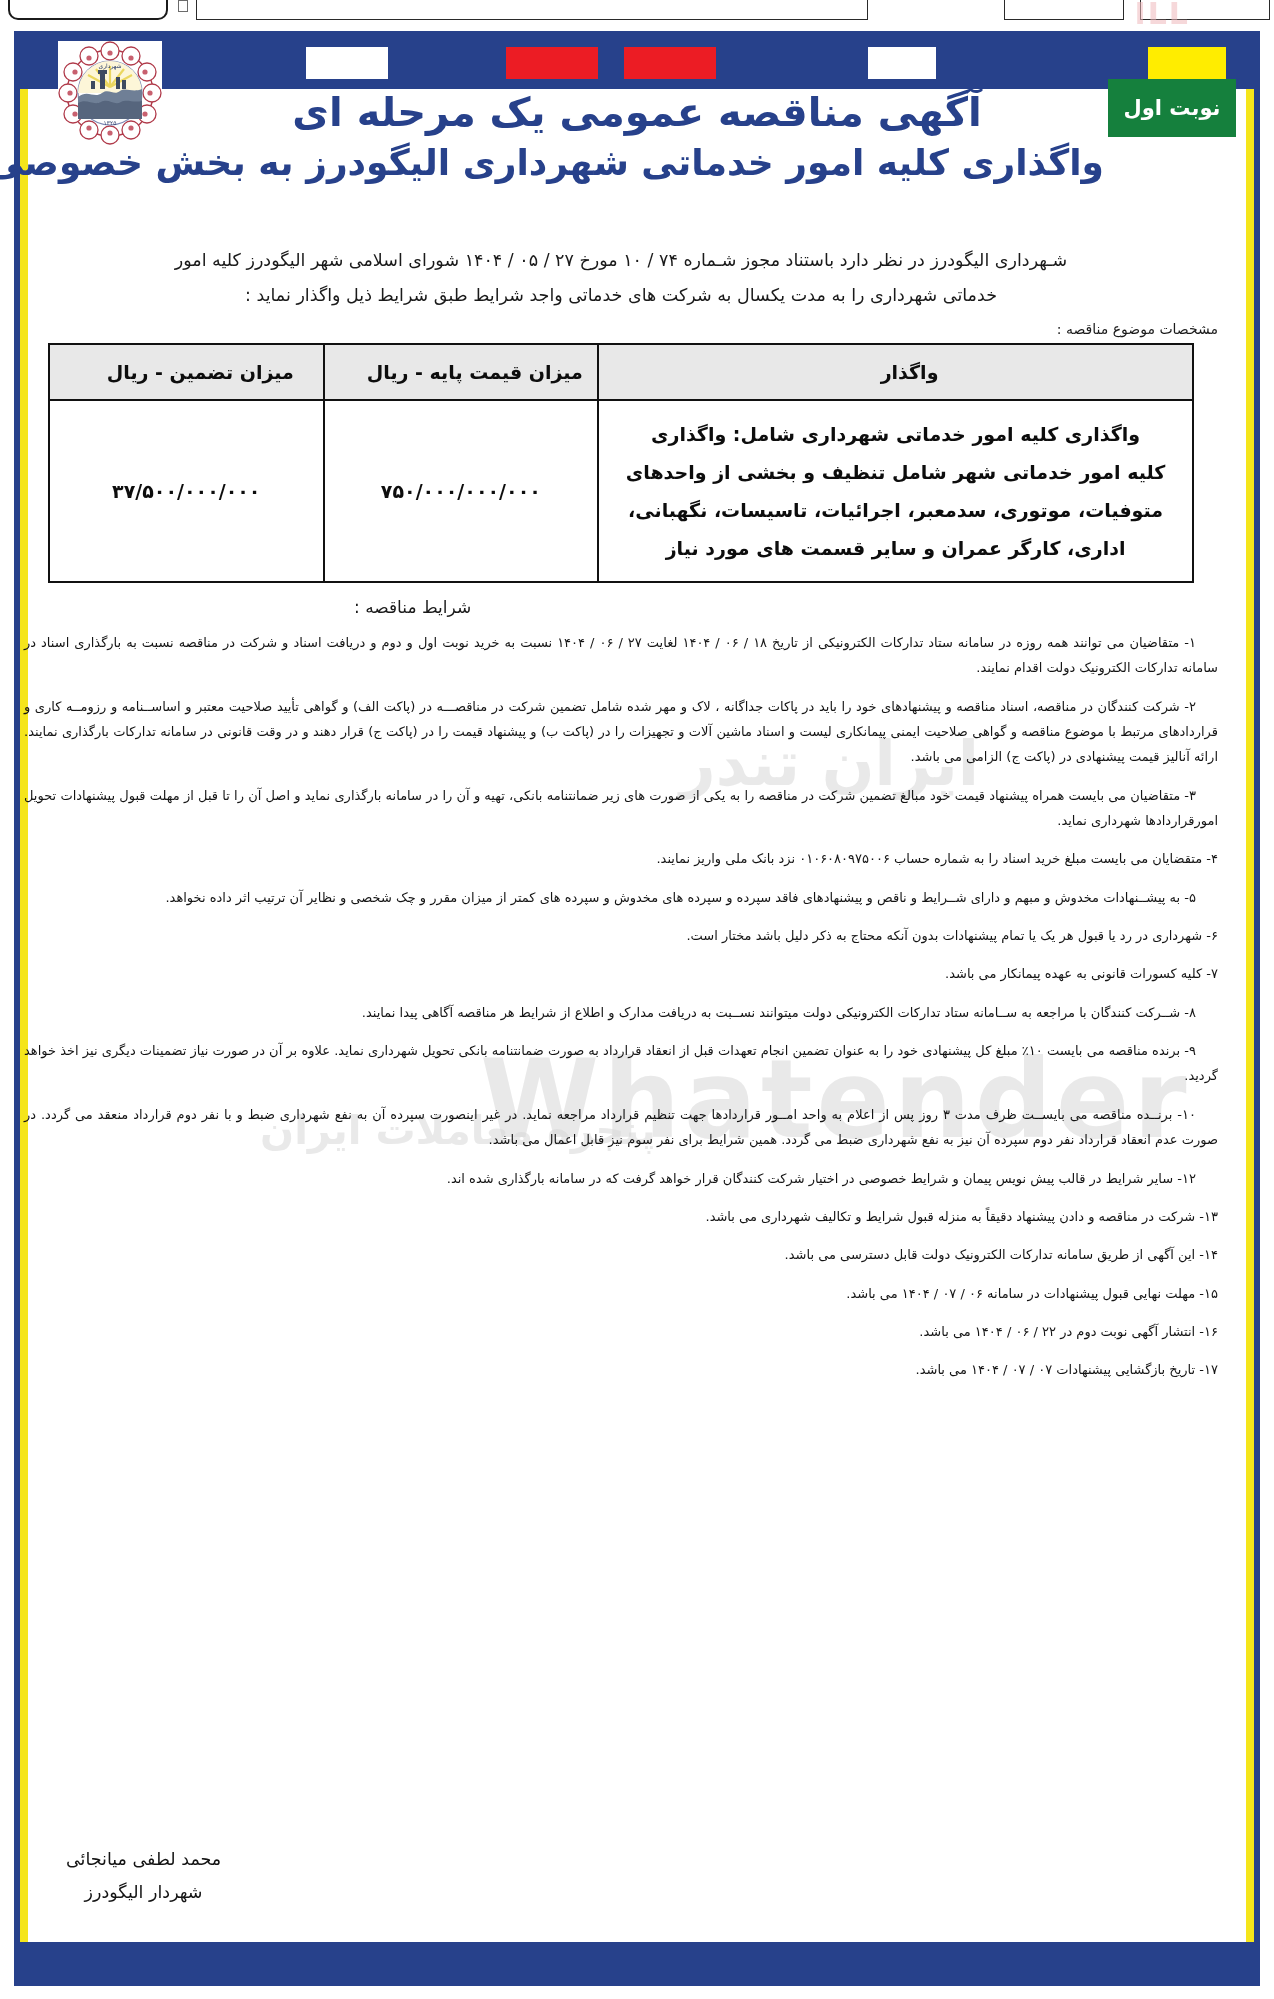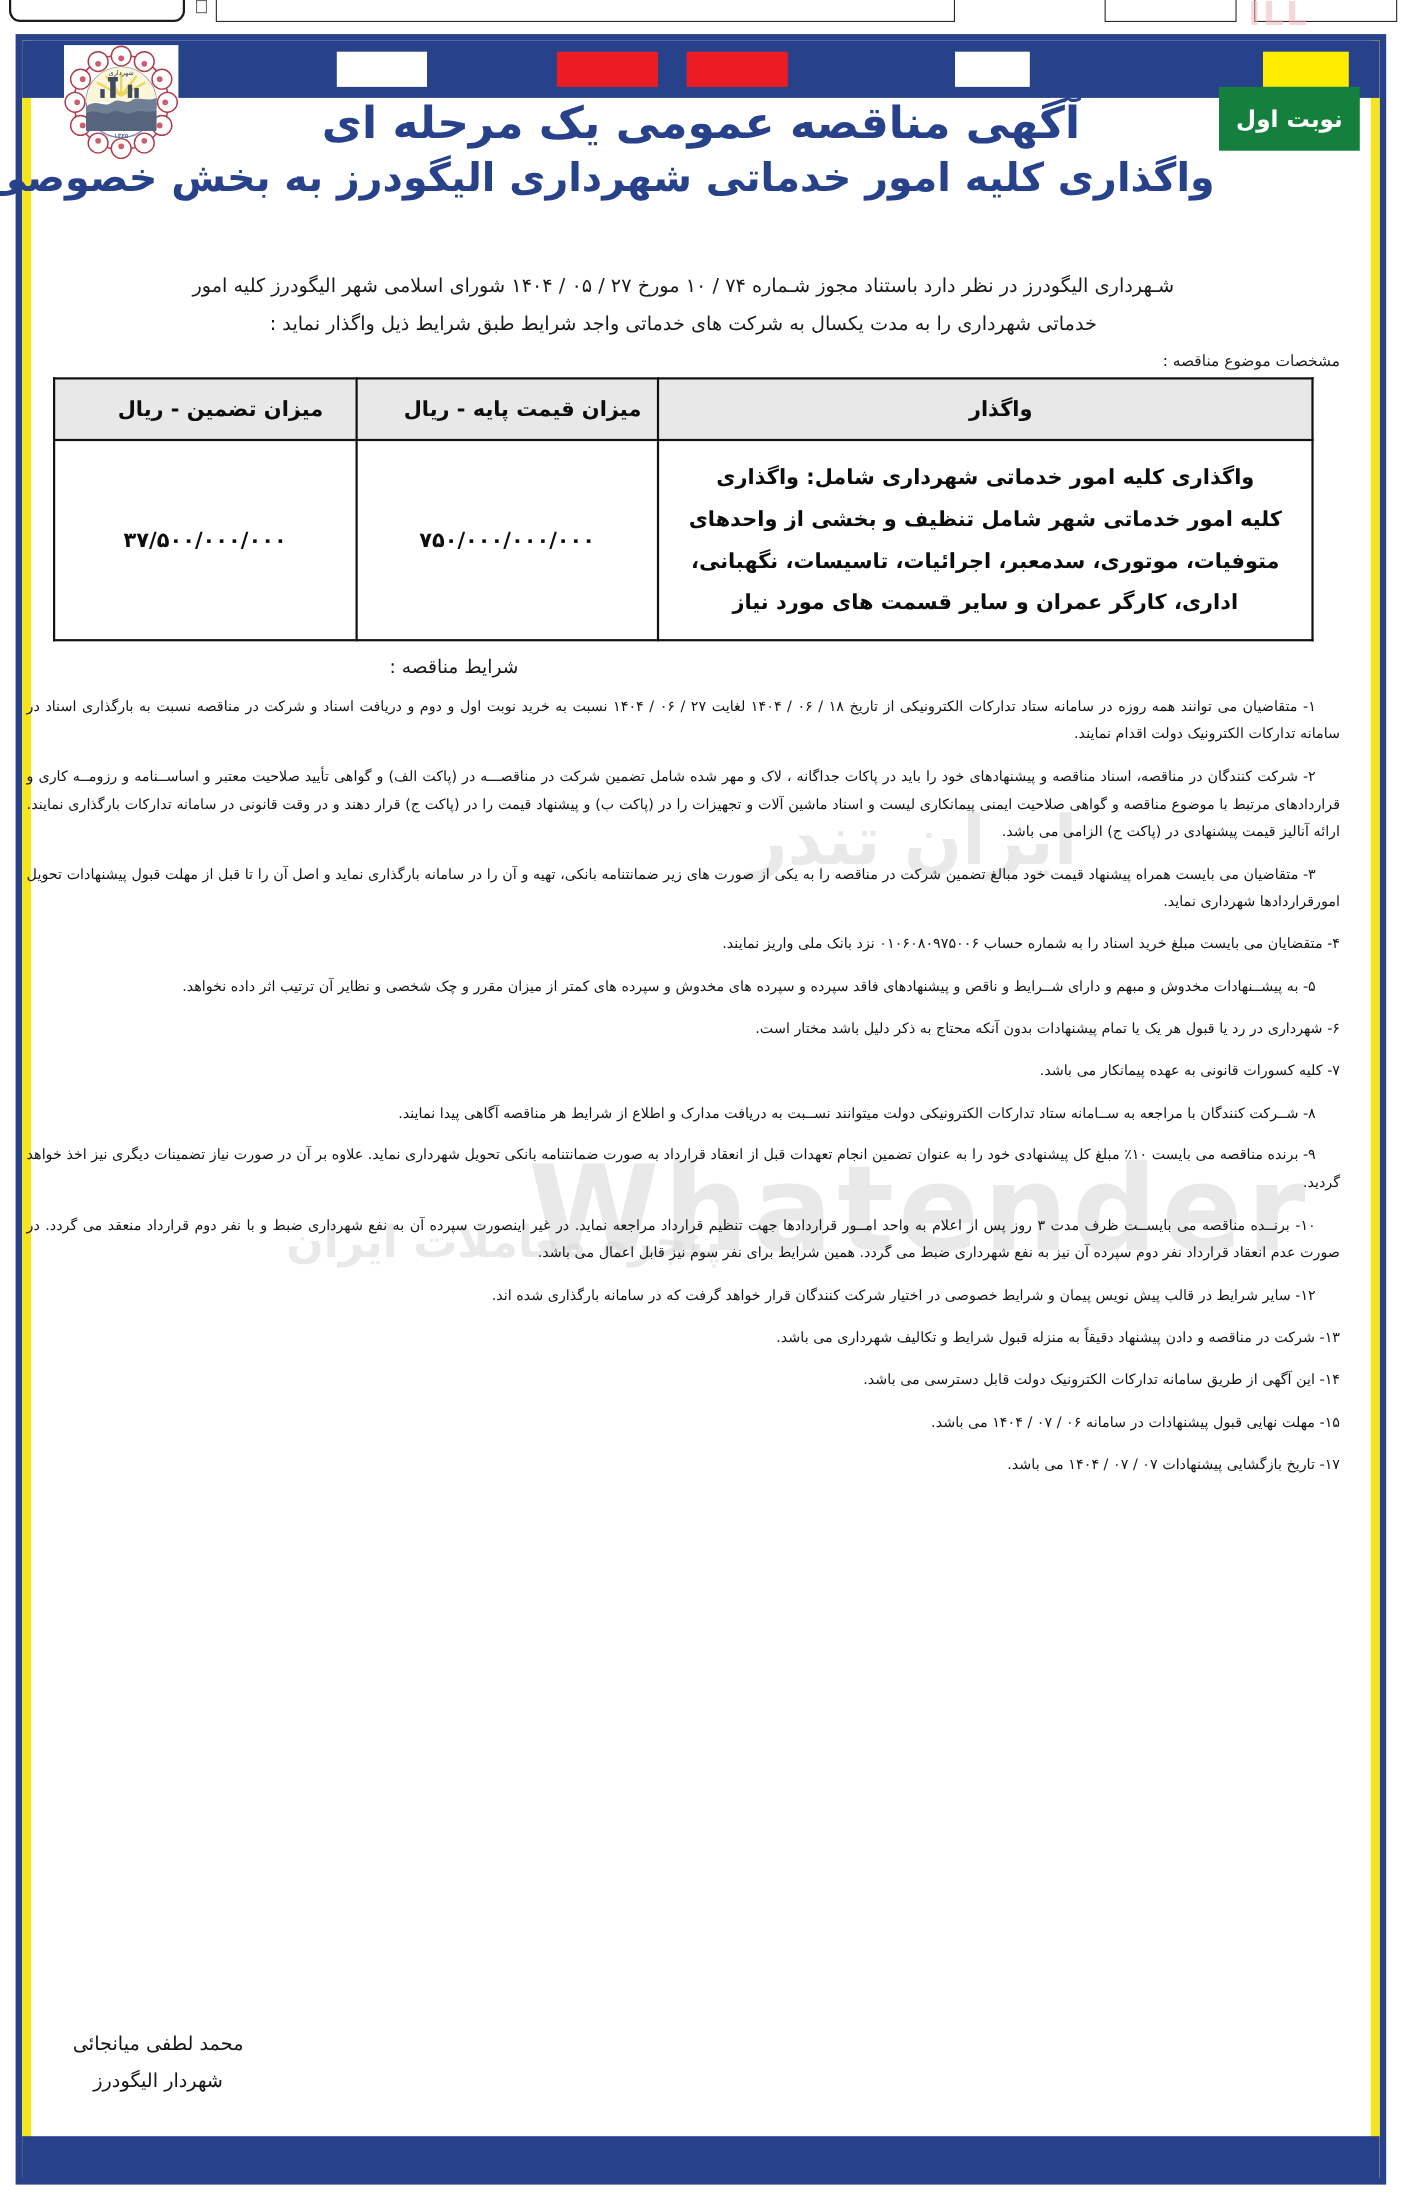--- a/index.html
+++ b/index.html
@@ -420,20 +420,21 @@
       <p class="cond-item">۵- به پیشــنهادات مخدوش و مبهم و دارای شــرایط و ناقص و پیشنهادهای فاقد سپرده و سپرده های مخدوش و سپرده های کمتر از میزان مقرر و چک شخصی و نظایر آن ترتیب اثر داده نخواهد.</p>
       <p class="cond-item short">۶- شهرداری در رد یا قبول هر یک یا تمام پیشنهادات بدون آنکه محتاج به ذکر دلیل باشد مختار است.</p>
       <p class="cond-item short">۷- کلیه کسورات قانونی به عهده پیمانکار می باشد.</p>
       <p class="cond-item">۸- شــرکت کنندگان با مراجعه به ســامانه ستاد تدارکات الکترونیکی دولت میتوانند نســبت به دریافت مدارک و اطلاع از شرایط هر مناقصه آگاهی پیدا نمایند.</p>
       <p class="cond-item">۹- برنده مناقصه می بایست ۱۰٪ مبلغ کل پیشنهادی خود را به عنوان تضمین انجام تعهدات قبل از انعقاد قرارداد به صورت ضمانتنامه بانکی تحویل شهرداری نماید. علاوه بر آن در صورت نیاز تضمینات دیگری نیز اخذ خواهد گردید.</p>
       <p class="cond-item">۱۰- برنــده مناقصه می بایســت ظرف مدت ۳ روز پس از اعلام به واحد امــور قراردادها جهت تنظیم قرارداد مراجعه نماید. در غیر اینصورت سپرده آن به نفع شهرداری ضبط و با نفر دوم قرارداد منعقد می گردد. در صورت عدم انعقاد قرارداد نفر دوم سپرده آن نیز به نفع شهرداری ضبط می گردد. همین شرایط برای نفر سوم نیز قابل اعمال می باشد.</p>
       <p class="cond-item">۱۲- سایر شرایط در قالب پیش نویس پیمان و شرایط خصوصی در اختیار شرکت کنندگان قرار خواهد گرفت که در سامانه بارگذاری شده اند.</p>
       <p class="cond-item short">۱۳- شرکت در مناقصه و دادن پیشنهاد دقیقاً به منزله قبول شرایط و تکالیف شهرداری می باشد.</p>
       <p class="cond-item short">۱۴- این آگهی از طریق سامانه تدارکات الکترونیک دولت قابل دسترسی می باشد.</p>
       <p class="cond-item short">۱۵- مهلت نهایی قبول پیشنهادات در سامانه  ۰۶ / ۰۷ / ۱۴۰۴ می باشد.</p>
+      <p class="cond-item short">۱۶- انتشار آگهی نوبت دوم در ۲۲ / ۰۶ / ۱۴۰۴ می باشد.</p>
       <p class="cond-item short">۱۷- تاریخ بازگشایی پیشنهادات ۰۷ / ۰۷ / ۱۴۰۴ می باشد.</p>
     </div>
   </div>
 
   <div class="signature">
     <div>محمد لطفی میانجائی</div>
     <div>شهردار الیگودرز</div>
   </div>
 
   <div class="footer-band"></div>

